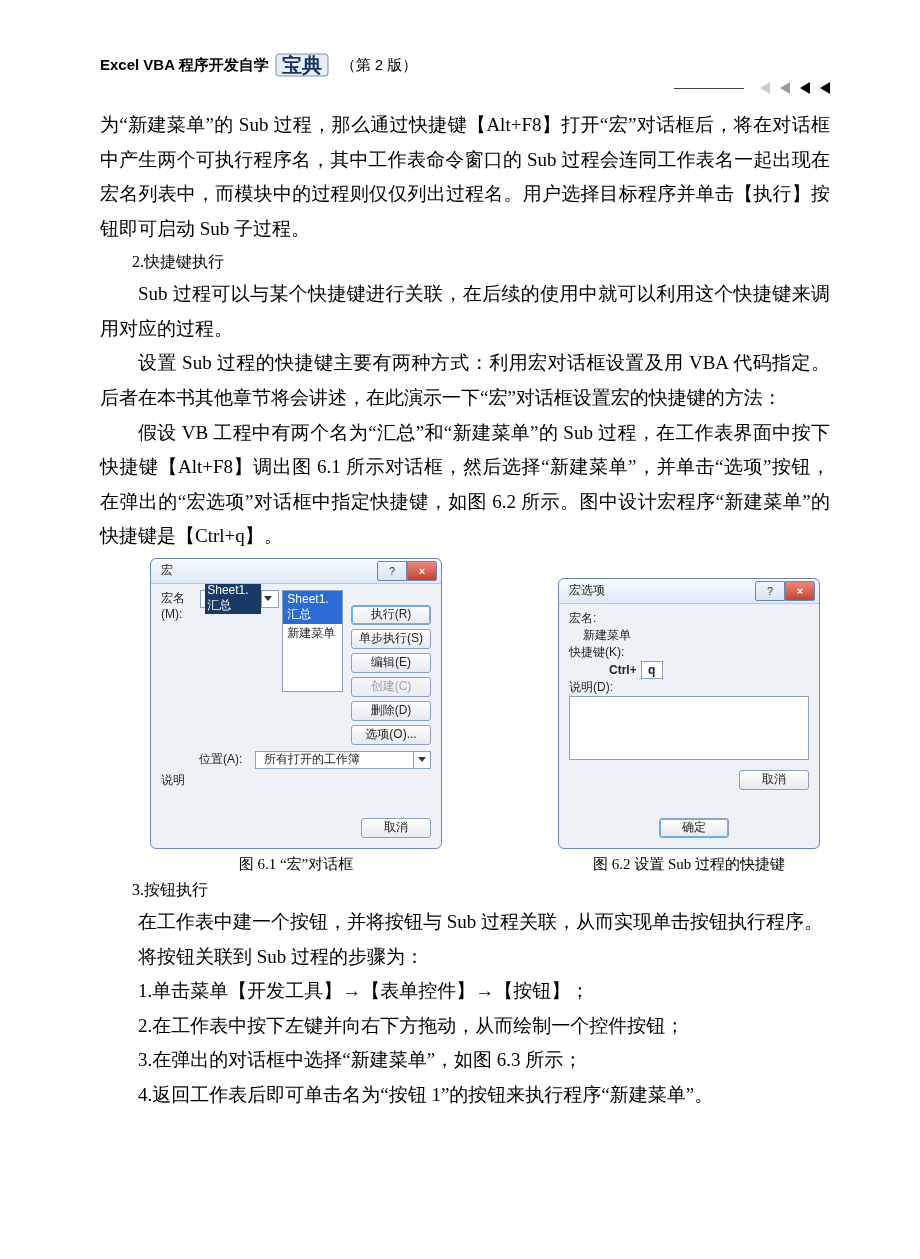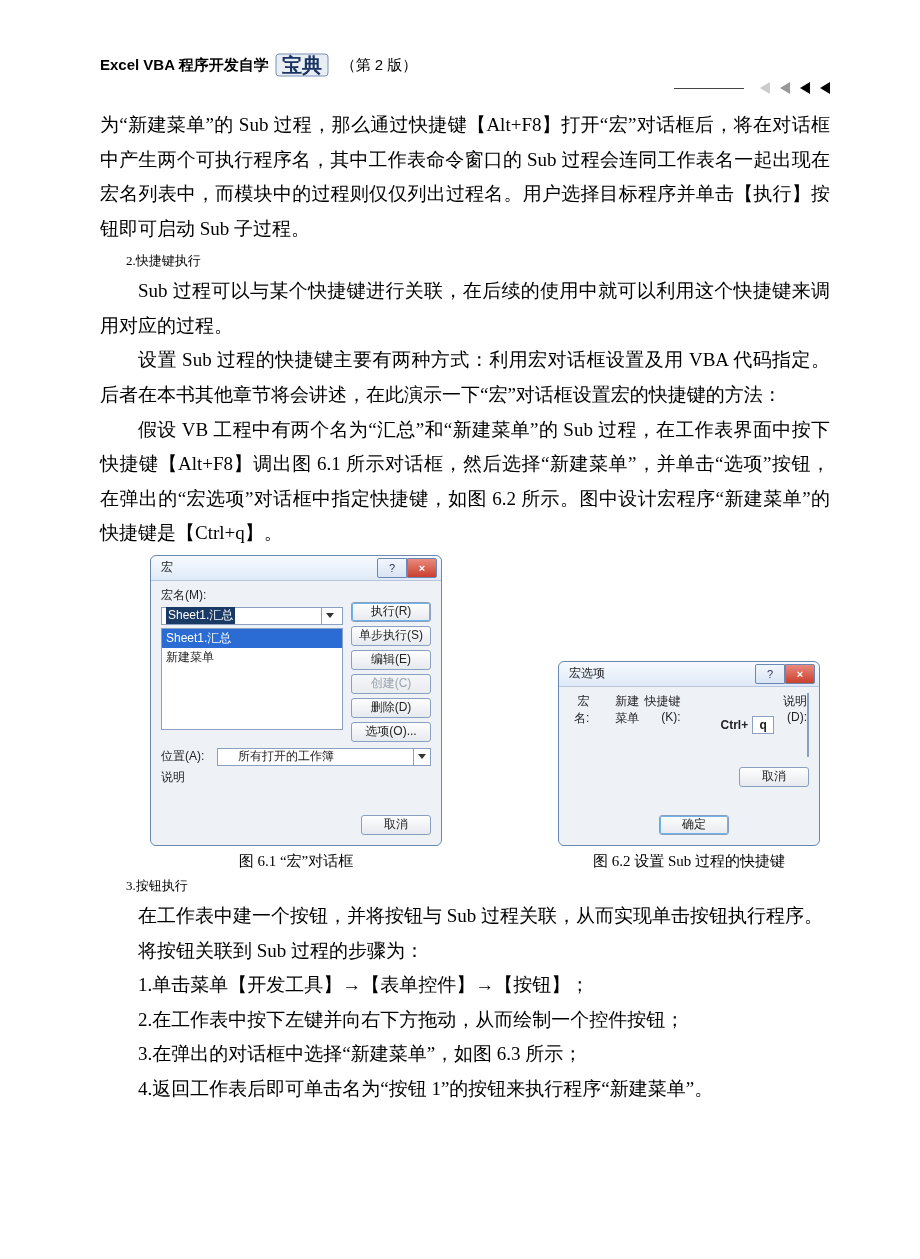--- a/index.html
+++ b/index.html
@@ -63,21 +63,21 @@
   .tri-outline-2 { border-right: 10px solid #999; }
   .tri-solid    { border-right: 10px solid #000; }
   .body-text p {
     font-size: 19px;
     line-height: 1.82;
     margin: 0;
     text-align: justify;
   }
   .body-text p.indent { text-indent: 2em; }
   .section-heading {
-    font-size: 13px;
+    font-size: 16px;
     margin: 6px 0 4px 2em;
   }
   
   .figures-row {
     display: flex;
     justify-content: space-between;
     align-items: flex-end;
     margin: 4px 0 0 0;
   }
   .fig-block { display: flex; flex-direction: column; align-items: center; }
@@ -145,37 +145,37 @@
     color:#222;
   }
   .btn.accent { box-shadow: 0 0 0 1px #6fb2e6 inset; }
   .btn.disabled { color:#9aa3b1; background:linear-gradient(#f5f6f8,#e9ebef); }
   .combo {
     display:flex; align-items:center;
     background:#fff; border:1px solid #8aa0c0;
     height:18px; font-size:12px;
     box-sizing:border-box;
   }
-  .combo .combo-text { flex:1; padding:0 20px; }
+  .combo .combo-text { flex:1; padding:0 8px; }
   .combo .combo-arrow { width:16px; height:100%; border-left:1px solid #8aa0c0; display:flex; align-items:center; justify-content:center; }
   .combo .combo-arrow::after { content:""; width:0;height:0; border-left:4px solid transparent; border-right:4px solid transparent; border-top:5px solid #333; }
   .textfield .field-arrow { margin-left:auto; width:16px; height:100%; border-left:1px solid #8aa0c0; display:flex; align-items:center; justify-content:center; }
   .textfield .field-arrow::after { content:""; width:0;height:0; border-left:4px solid transparent; border-right:4px solid transparent; border-top:5px solid #333; }
   
   .macro-dialog { width: 290px; }
   .macro-grid { display:grid; grid-template-columns: 1fr 80px; grid-column-gap:8px; }
-  .macro-left { display:flex; flex-direction:column; gap:3px; }
+  .macro-left { display:flex; gap:3px; }
   .macro-right { display:flex; flex-direction:column; gap:4px; padding-top:15px; }
   .macro-listbox { height:100px; }
   .macro-bottom { margin-top:6px; display:flex; flex-direction:column; gap:3px; }
   .row { display:flex; align-items:center; gap:6px; }
   .macro-footer { display:flex; justify-content:flex-end; margin-top:8px; }
   
   .opts-dialog { width: 260px; }
-  .opts-body-inner { display:flex; flex-direction:row; gap:0;text-align:right; }
+  .opts-body-inner { display:flex; flex-direction:column; gap:0; }
   .opts-indent { padding-left: 14px; }
   .opts-shortcut-row { display:flex; align-items:center; gap:4px; }
   .opts-smallbox {
     width: 22px; height:18px; background:#fff; border:1px solid #8aa0c0;
     display:flex; align-items:center; justify-content:center; font-size:12px;
     box-sizing:border-box;
   }
   .opts-textarea {
     background:#fff; border:1px solid #8aa0c0; height:62px;
   }
@@ -245,21 +245,21 @@
               <div class="btn accent">执行(R)</div>
               <div class="btn">单步执行(S)</div>
               <div class="btn">编辑(E)</div>
               <div class="btn disabled">创建(C)</div>
               <div class="btn">删除(D)</div>
               <div class="btn">选项(O)...</div>
             </div>
           </div>
           <div class="macro-bottom">
             <div class="row">
-              <span class="lbl" style="width:50px;">位置(A):</span>
+              <span class="lbl" style="width:50px;margin-left:38px;">位置(A):</span>
               <div class="combo" style="flex:1;">
                 <span class="combo-text">所有打开的工作簿</span>
                 <span class="combo-arrow"></span>
               </div>
             </div>
             <div class="lbl">说明</div>
             <div style="height:18px;"></div>
           </div>
           <div class="macro-footer">
             <div class="btn" style="min-width:70px;">取消</div>

